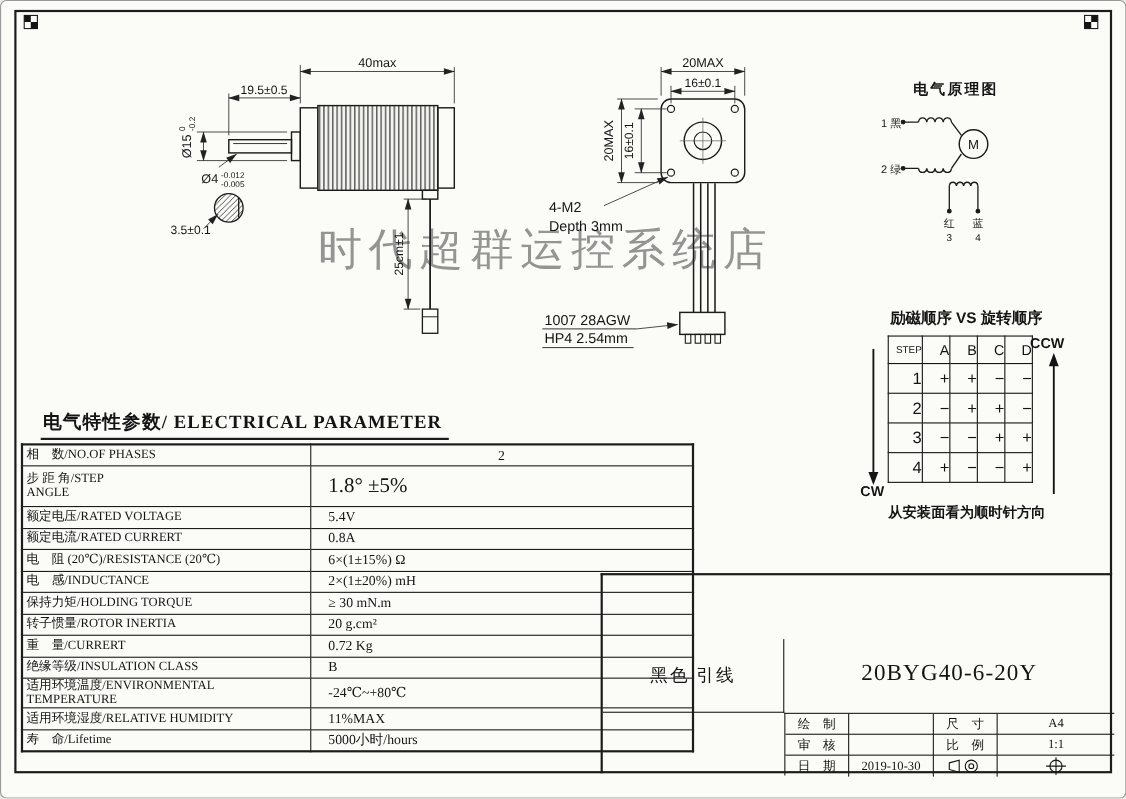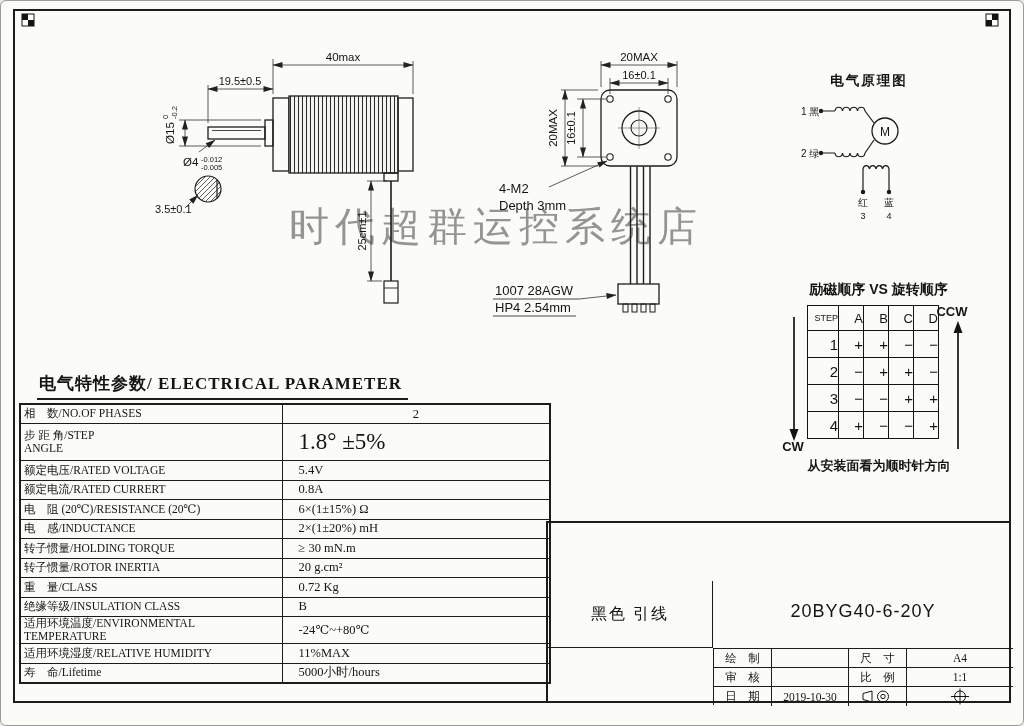--- a/index.html
+++ b/index.html
@@ -6,48 +6,48 @@
   html,body{width:1024px;height:726px}
   body{background:#e9e9e7;font-family:"Liberation Sans","DejaVu Sans",sans-serif;color:#141414}
   .sheet{position:relative;width:1024px;height:726px;background:#fbfbf8;overflow:hidden;border:1px solid #9a9a9a;border-radius:6px}
   .abs{position:absolute}
   .inner-border{position:absolute;left:12px;top:8px;width:998px;height:694px;border:2px solid #1c1c1c}
   .watermark{position:absolute;left:288px;top:198px;font-size:40px;letter-spacing:6px;color:#404040;opacity:.55;white-space:nowrap}
   svg text{font-family:"Liberation Sans","DejaVu Sans",sans-serif;fill:#141414}
 
   
   .param-header{position:absolute;left:36px;top:371px;font-family:"Liberation Serif","DejaVu Serif",serif;font-weight:700;font-size:17px;letter-spacing:1px;border-bottom:2px solid #1c1c1c;padding:0 6px 3px 2px;white-space:nowrap}
-  .param-wrap{position:absolute;left:18px;top:402px;width:532px}
+  .param-wrap{position:absolute;left:18px;top:402px;width:612px}
   table{border-collapse:collapse}
   .param-table{width:100%;table-layout:fixed;border:2px solid #1c1c1c;font-family:"Liberation Serif","DejaVu Serif",serif}
   .param-table td{border:1px solid #1c1c1c;height:19.5px;overflow:hidden;vertical-align:middle}
   .param-table td.p-label{width:262px;font-size:11.5px;padding:0 3px;white-space:pre-line;line-height:1.15}
   .param-table td.p-value{font-size:12.5px;padding-left:16px;white-space:nowrap}
   .param-table tr.tall td{height:37px}
-  .param-table td.big{font-size:23px}
+  .param-table td.big{font-size:19px}
   .param-table td.center{text-align:center;padding-left:0}
 
   
   .seq{position:absolute;left:770px;top:280px;width:215px;height:205px}
   .seq-title{position:absolute;left:0;top:0;width:215px;text-align:center;font-size:14px;font-weight:700;white-space:nowrap}
   .seq-table{position:absolute;left:36px;top:24px}
   .seq-table th,.seq-table td{border:1.4px solid #141414;text-align:right;background:transparent}
   .seq-table th{width:25px;height:25px;font-size:13px;font-weight:400}
   .seq-table th.step{width:31px;font-size:9px;letter-spacing:0}
   .seq-table td{height:27px;font-size:15px}
   .seq-note{position:absolute;left:-12px;top:176px;width:240px;text-align:center;font-size:13px;font-weight:600;white-space:nowrap}
   .ccw{position:absolute;left:152px;top:23px;width:58px;text-align:center;font-size:13px;font-weight:700}
   .cw{position:absolute;left:0;top:158px;width:44px;text-align:center;font-size:13px;font-weight:700}
 
   
   .tblock{position:absolute;left:545px;top:520px;width:465px;height:182px;border-top:2px solid #1c1c1c;border-left:2px solid #1c1c1c;font-family:"Liberation Serif","DejaVu Serif",serif}
   .tb-endcap{position:absolute;left:0;top:0;width:165px;height:58px;border-right:1.2px solid #1c1c1c;border-bottom:1.2px solid #1c1c1c;display:flex;align-items:center;justify-content:center;font-size:18px;letter-spacing:4px}
   .tb-lead{position:absolute;left:0;top:58px;width:165px;height:67px;border-right:1.2px solid #1c1c1c;border-bottom:1.2px solid #1c1c1c;display:flex;align-items:center;justify-content:center;font-size:16px;letter-spacing:2px}
   .tb-blank{position:absolute;left:0;top:125px;width:165px;height:57px}
-  .tb-model{position:absolute;left:165px;top:0;width:300px;height:125px;display:flex;align-items:center;justify-content:center;padding-top:52px;font-family:Liberation Sans, sans-serif;font-size:18px;font-weight:500;letter-spacing:1px}
+  .tb-model{position:absolute;left:165px;top:0;width:300px;height:125px;display:flex;align-items:center;justify-content:center;padding-top:52px;font-family:Liberation Serif, serif;font-size:21px;font-weight:500;letter-spacing:1px}
   .tb-admin{position:absolute;left:165px;top:125px;width:300px;height:57px;border-top:1.5px solid #1c1c1c;border-left:1.2px solid #1c1c1c;display:grid;grid-template-columns:58px 77px 58px 1fr;grid-auto-rows:19px}
   .tb-cell{border-right:1.2px solid #1c1c1c;border-bottom:1.2px solid #1c1c1c;display:flex;align-items:center;justify-content:center;font-size:11.5px;white-space:nowrap;overflow:hidden}
   .tb-cell:nth-child(4n){border-right:none}
   .tb-cell:nth-child(n+9){border-bottom:none}
 </style>
 </head>
 <body>
 
 <div class="sheet">
   <div class="inner-border"></div>
@@ -288,29 +288,29 @@
           </tr>
         <tr>
             <td class="p-label">电　阻 (20℃)/RESISTANCE (20℃)</td>
             <td class="p-value">6×(1±15%) Ω</td>
           </tr>
         <tr>
             <td class="p-label">电　感/INDUCTANCE</td>
             <td class="p-value">2×(1±20%) mH</td>
           </tr>
         <tr>
-            <td class="p-label">转子惯量/HOLDING TORQUE</td>
+            <td class="p-label">保持力矩/HOLDING TORQUE</td>
             <td class="p-value">≥ 30 mN.m</td>
           </tr>
         <tr>
             <td class="p-label">转子惯量/ROTOR INERTIA</td>
             <td class="p-value">20 g.cm²</td>
           </tr>
         <tr>
-            <td class="p-label">重　量/CLASS</td>
+            <td class="p-label">重　量/CURRERT</td>
             <td class="p-value">0.72 Kg</td>
           </tr>
         <tr>
             <td class="p-label">绝缘等级/INSULATION  CLASS</td>
             <td class="p-value">B</td>
           </tr>
         <tr>
             <td class="p-label">适用环境温度/ENVIRONMENTAL TEMPERATURE</td>
             <td class="p-value">-24℃~+80℃</td>
           </tr>

